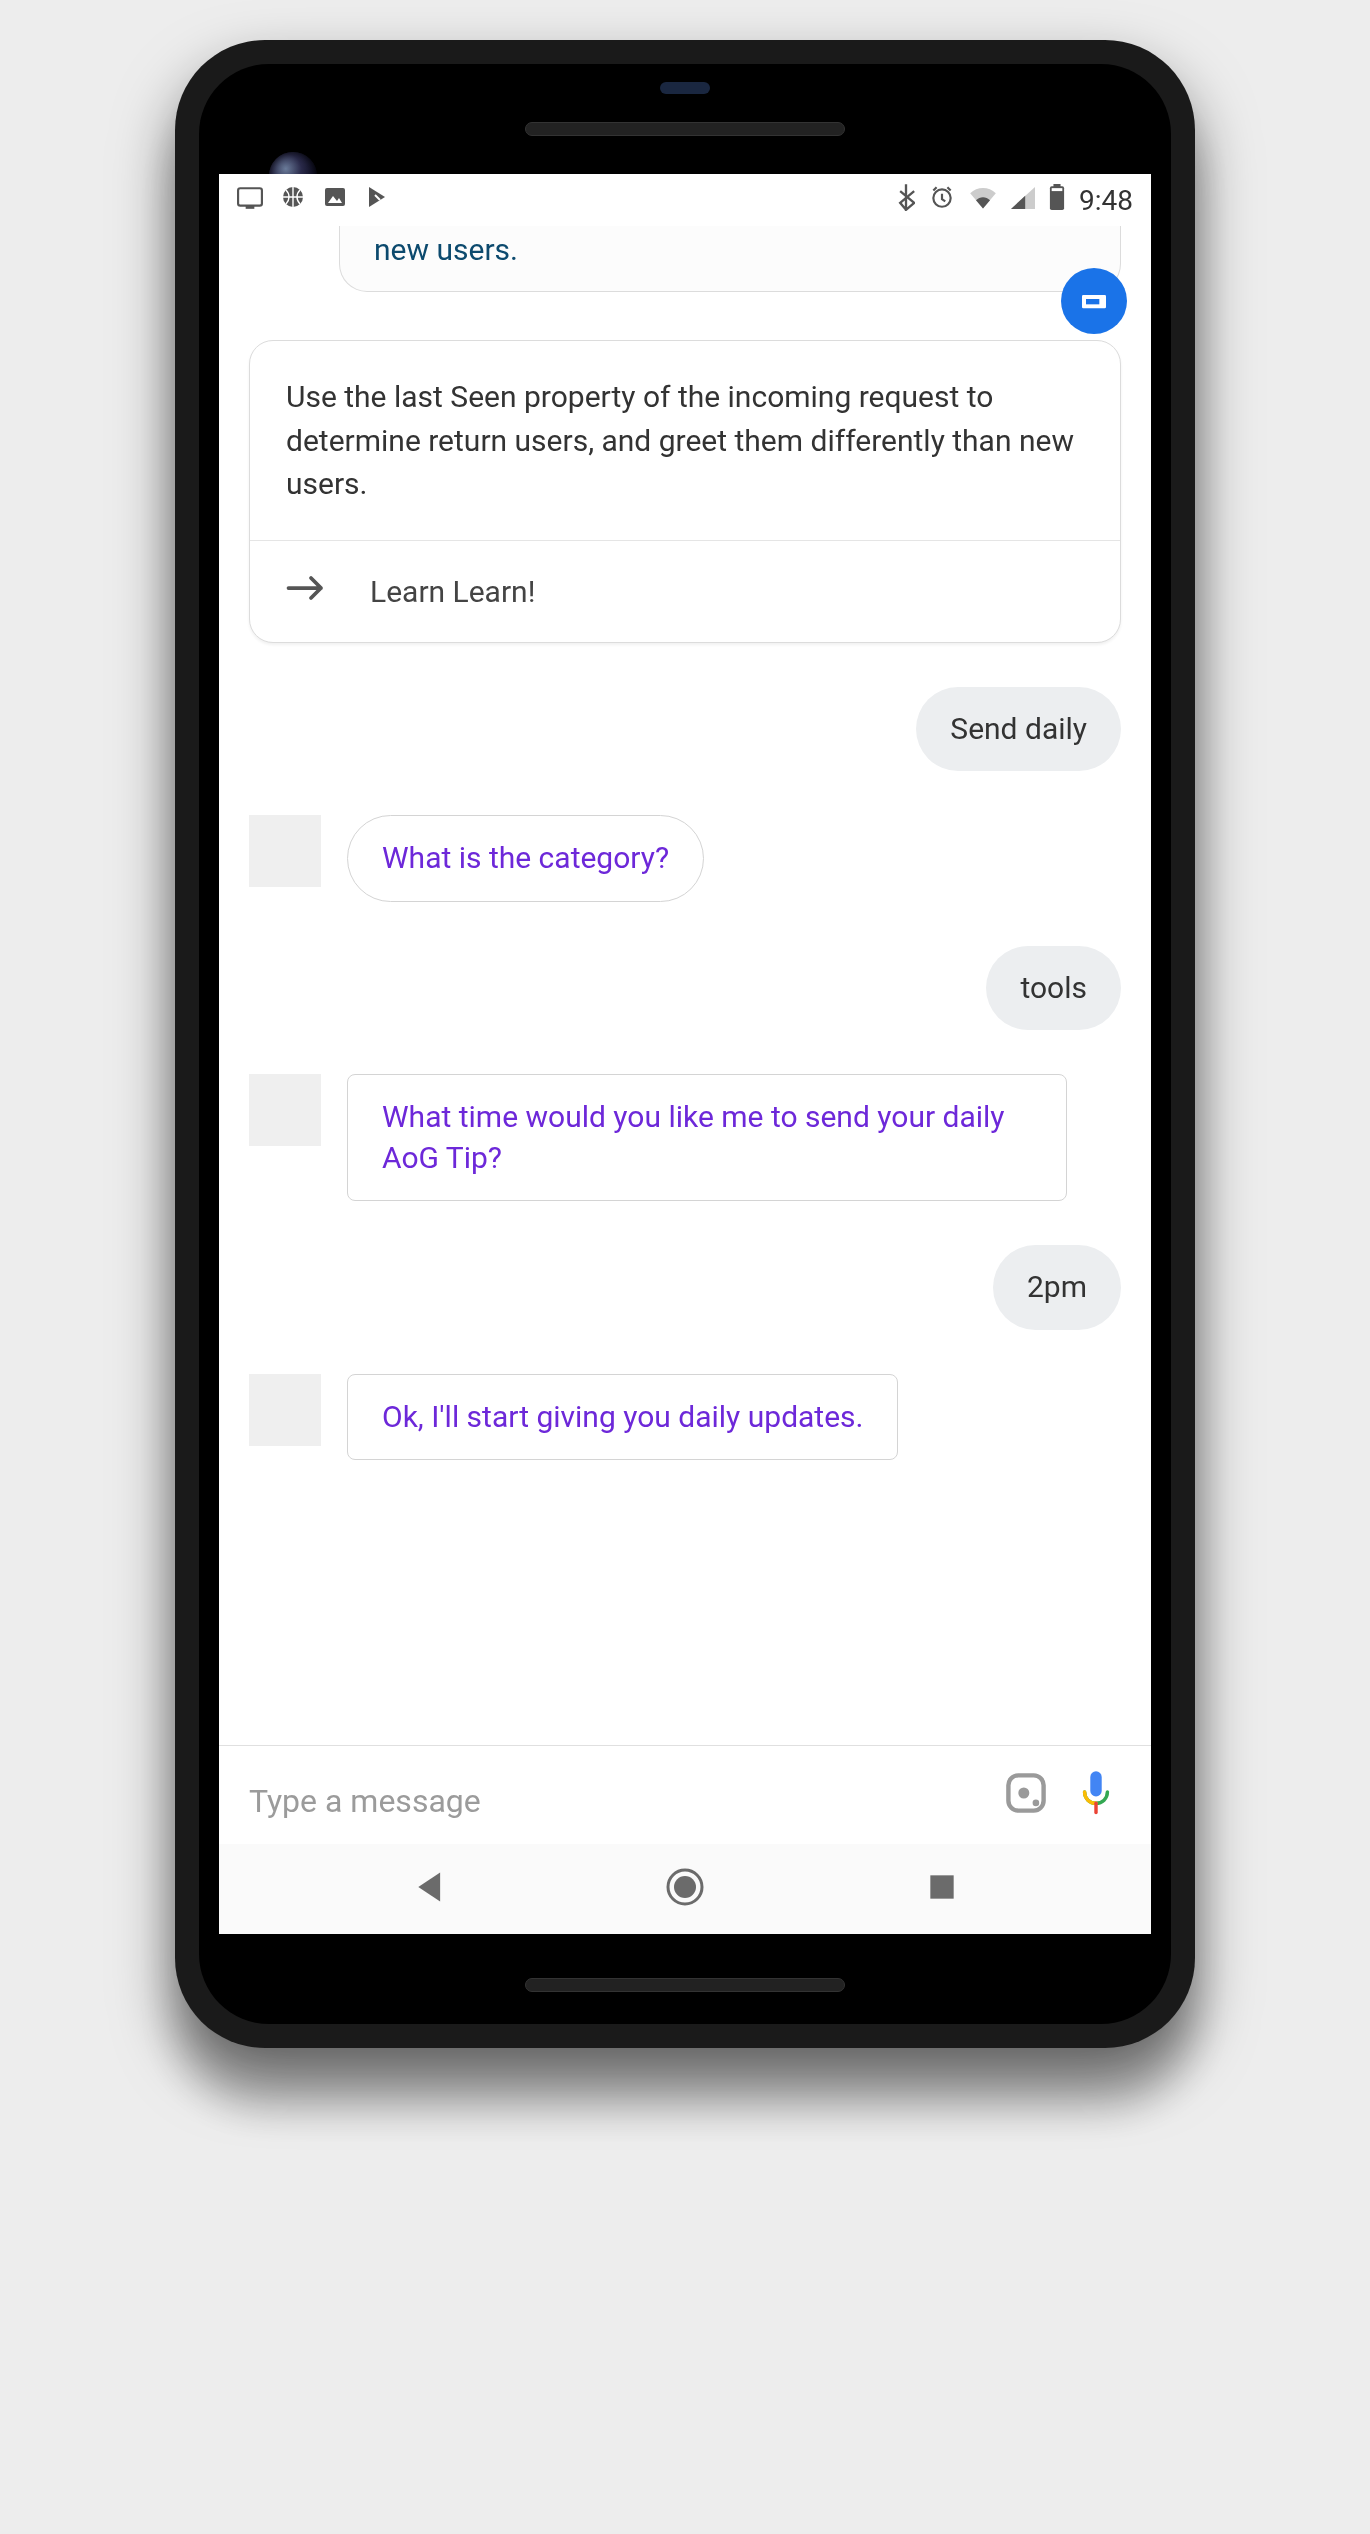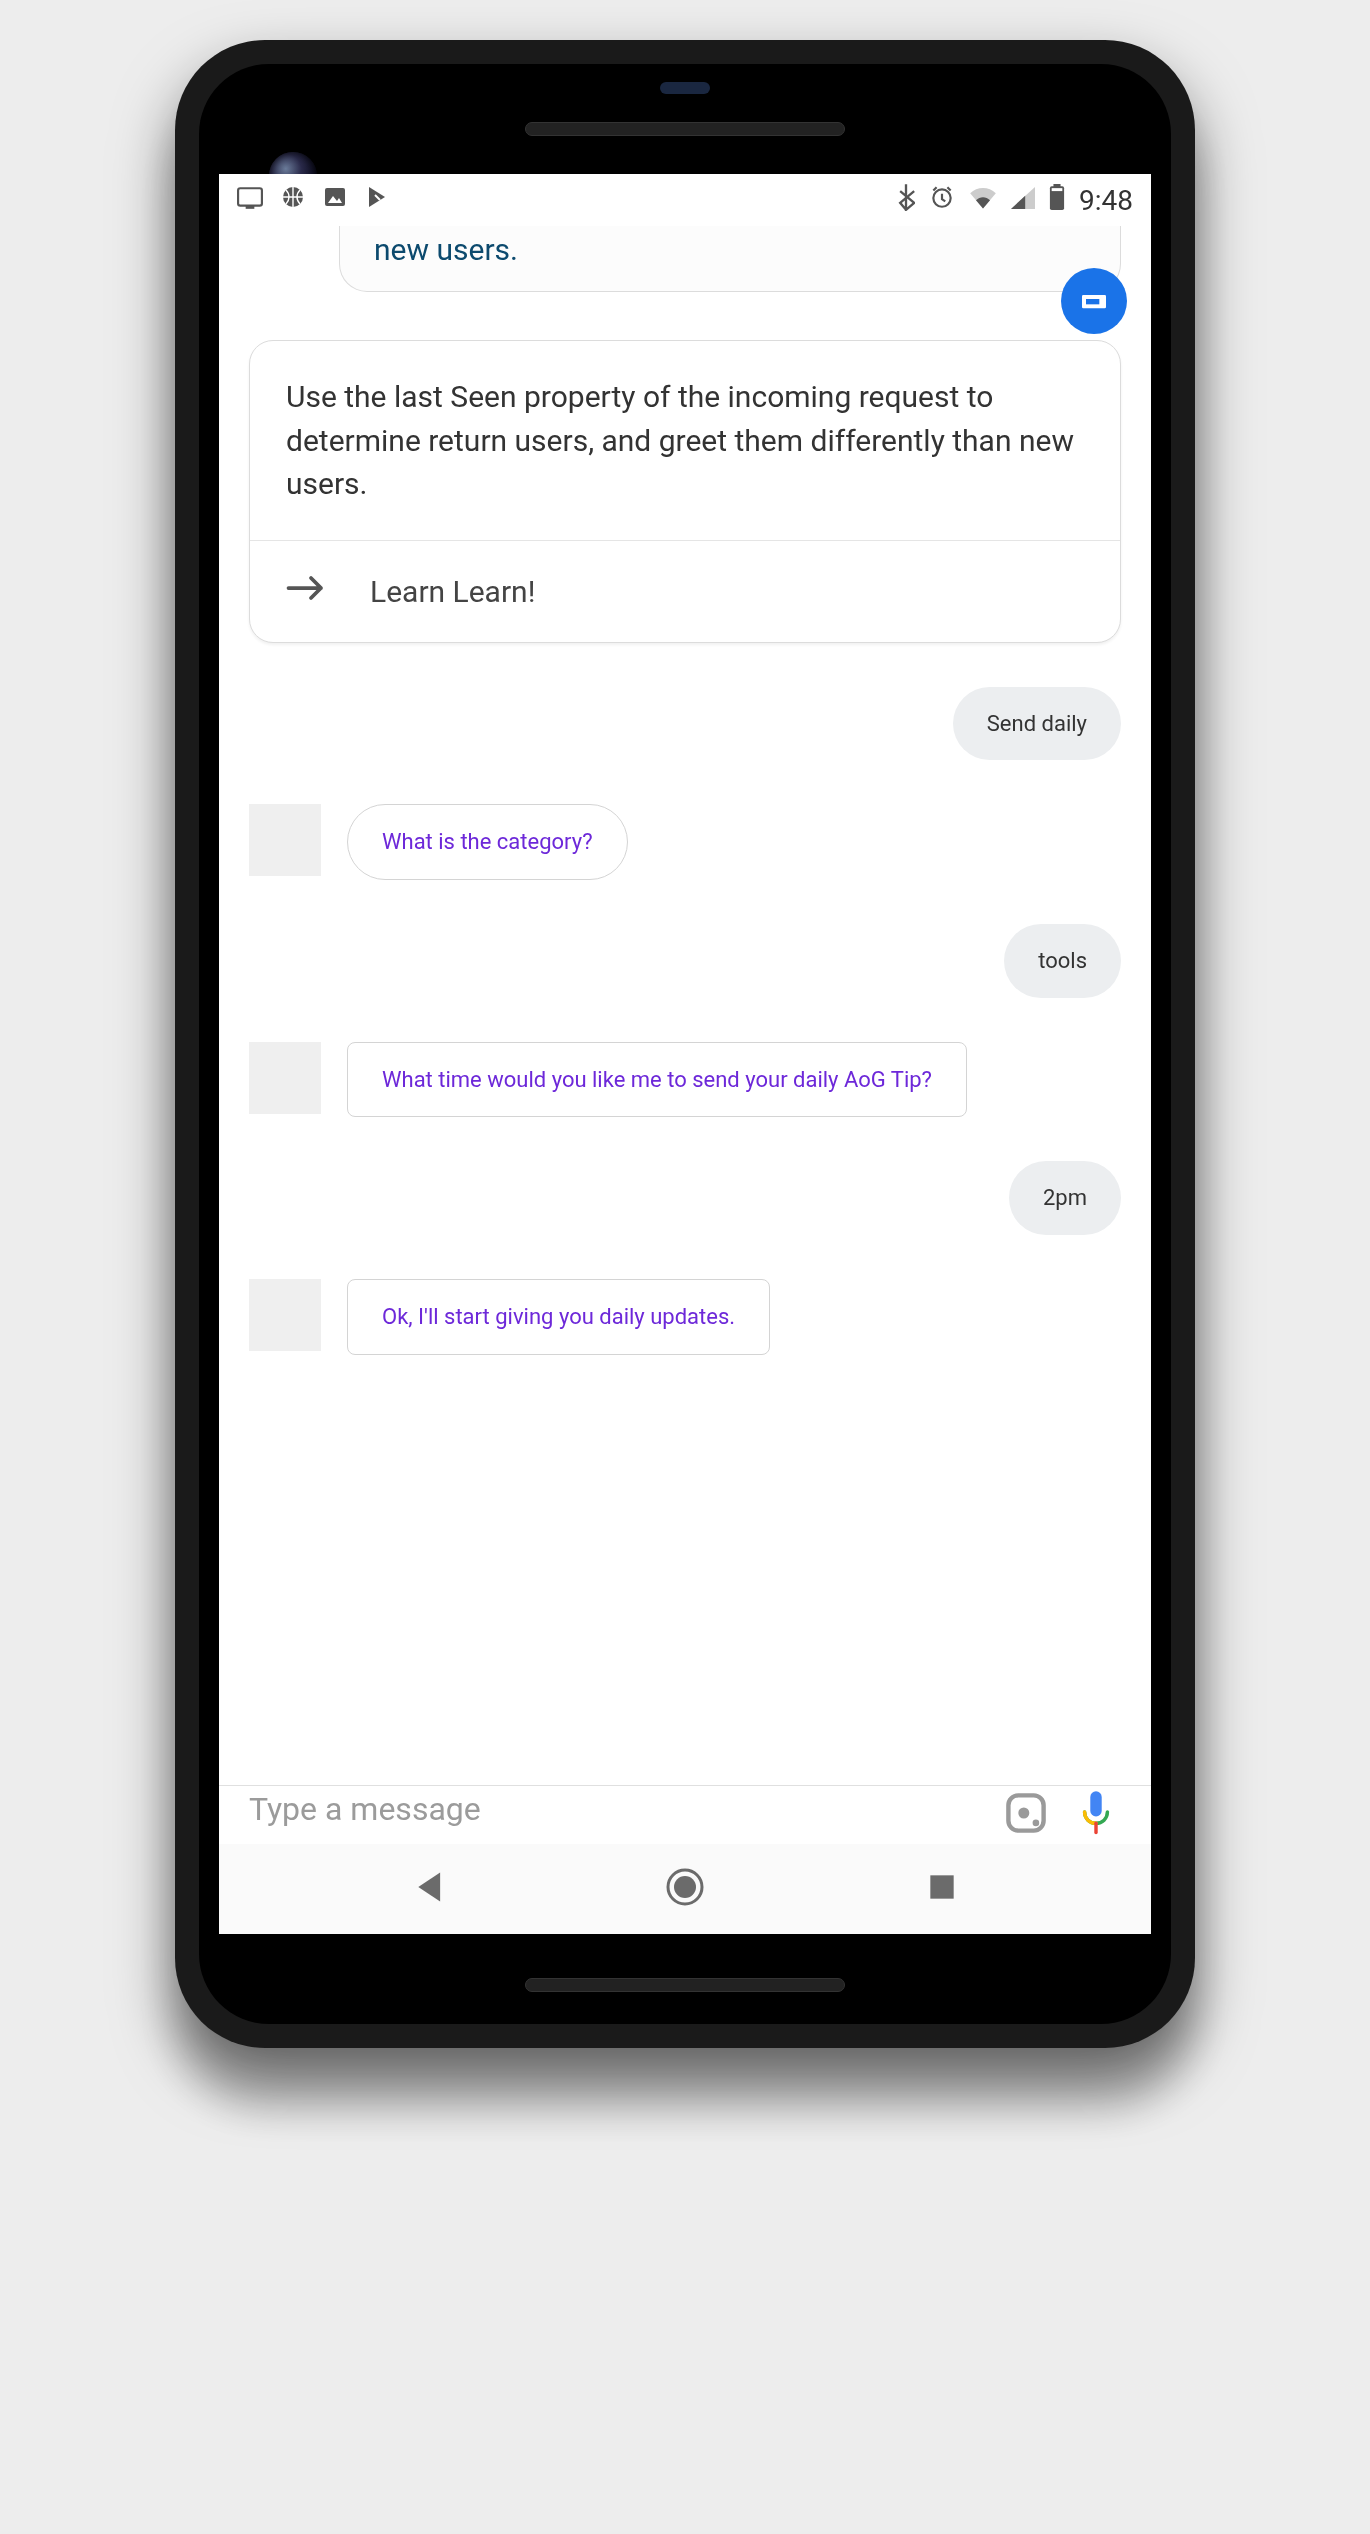--- a/index.html
+++ b/index.html
@@ -186,21 +186,21 @@
   .msg-row.assistant { justify-content: flex-start; }
   .avatar-placeholder {
     width: 72px;
     height: 72px;
     background: #efefef;
     flex-shrink: 0;
   }
   .bubble {
     padding: 22px 34px;
     border-radius: 50px;
-    font-size: 22px;
+    font-size: 30px;
     line-height: 1.35;
     max-width: 720px;
   }
   .bubble.user {
     background: #eceef0;
     color: #333;
   }
   .bubble.assistant {
     background: #fff;
     border: 1.5px solid #d4d4d4;
@@ -208,22 +208,22 @@
   }
   .bubble.long {
     border-radius: 8px;
   }
 
   
   .input-bar {
     border-top: 1px solid #e0e0e0;
     background: #fff;
     display: flex;
-    align-items: flex-start;
-    padding: 4px 30px;
+    align-items: flex-end;
+    padding: 24px 30px;
     gap: 20px;
   }
   .input-placeholder {
     flex: 1;
     font-size: 32px;
     color: #9b9b9b;
   }
   .input-icon {
     width: 50px;
     height: 50px;

